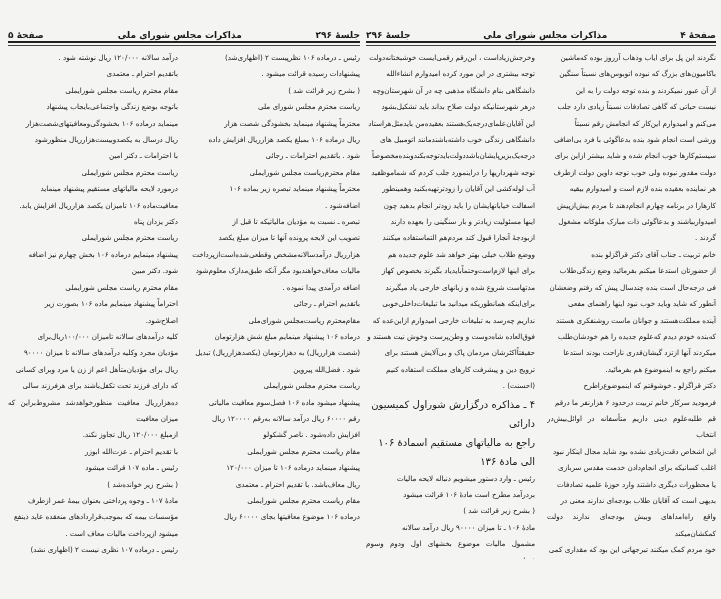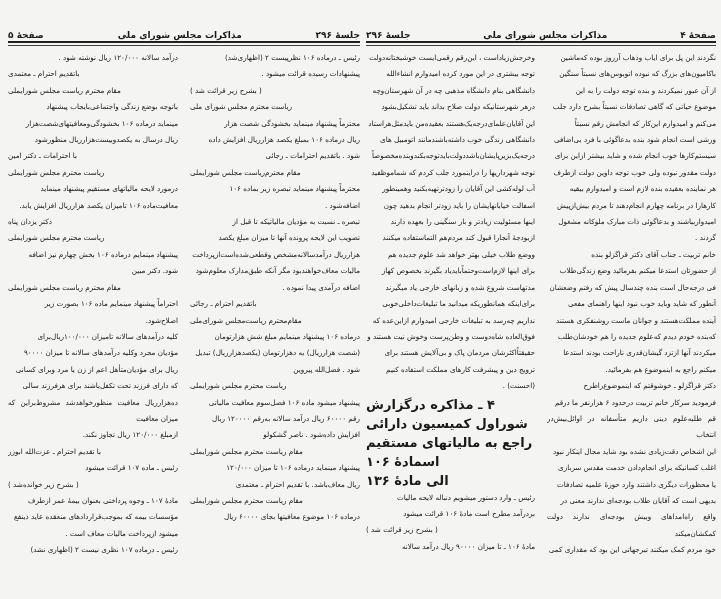--- a/index.html
+++ b/index.html
@@ -39,24 +39,24 @@
     display:flex; flex-direction:row; gap:12px;
     direction:rtl;
   }
   .col {
     flex:1 1 0;
     font-size:7.2px; line-height:16.4px;
     text-align:justify;
     overflow:hidden;
   }
   .col p { margin:0; }
-  .col .center { text-align:left; }
+  .col .center { text-align:right; }
   .col .bold { font-weight:normal; }
   .col .title-block {
-    text-align:center; font-weight:bold; font-size:13px; line-height:19px;
+    text-align:center; font-weight:normal; font-size:10px; line-height:19px;
   }
 </style>
 </head>
 <body>
 
 <div class="spread">
 
   <div class="page page-left">
     <div class="header">
       <span class="h-item">جلسهٔ ۲۹۶</span>
@@ -140,21 +140,21 @@
       <span class="h-item">جلسهٔ ۲۹۶</span>
     </div>
     <div class="rule"></div>
     <div class="rule2"></div>
 
     <div class="cols">
       <div class="col" id="rp-col-right">
           <p>نگردند این پل برای ایاب وذهاب آرروز بوده که‌ماشین</p>
           <p>باکامیون‌های بزرگ که نبوده اتوبوس‌های نسبتاً سنگین</p>
           <p>از آن عبور نمیکردند و بنده توجه دولت را به این</p>
-          <p>موضوع حیاتی که گاهی تصادفات نسبتاً بشرح دارد جلب</p>
+          <p>نیست حیاتی که گاهی تصادفات نسبتاً زیادی دارد جلب</p>
           <p>می‌کنم و امیدوارم این‌کار که انجامش رقم نسبتاً</p>
           <p>ورشی است انجام شود بنده بدعاگوئی با فرد بی‌اضافی</p>
           <p>سیستم‌کارها خوب انجام شده و شاید بیشتر ازاین برای</p>
           <p>دولت مقدور نبوده ولی خوب توجه داوین دولت ازطرف</p>
           <p>هر نماینده بعقیده بنده لازم است و امیدوارم بیقیه</p>
           <p>کارهارا در برنامه چهارم انجام‌دهند تا مردم بیش‌ازپیش</p>
           <p>امیدواربباشند و بدعاگوئی ذات مبارک ملوکانه مشغول</p>
           <p>گردند .</p>
           <p class="bold">خانم تربیت ـ جناب آقای دکتر قراگزلو بنده</p>
           <p>از حضورتان استدعا میکنم بفرمائید وضع زندگی‌طلاب</p>

